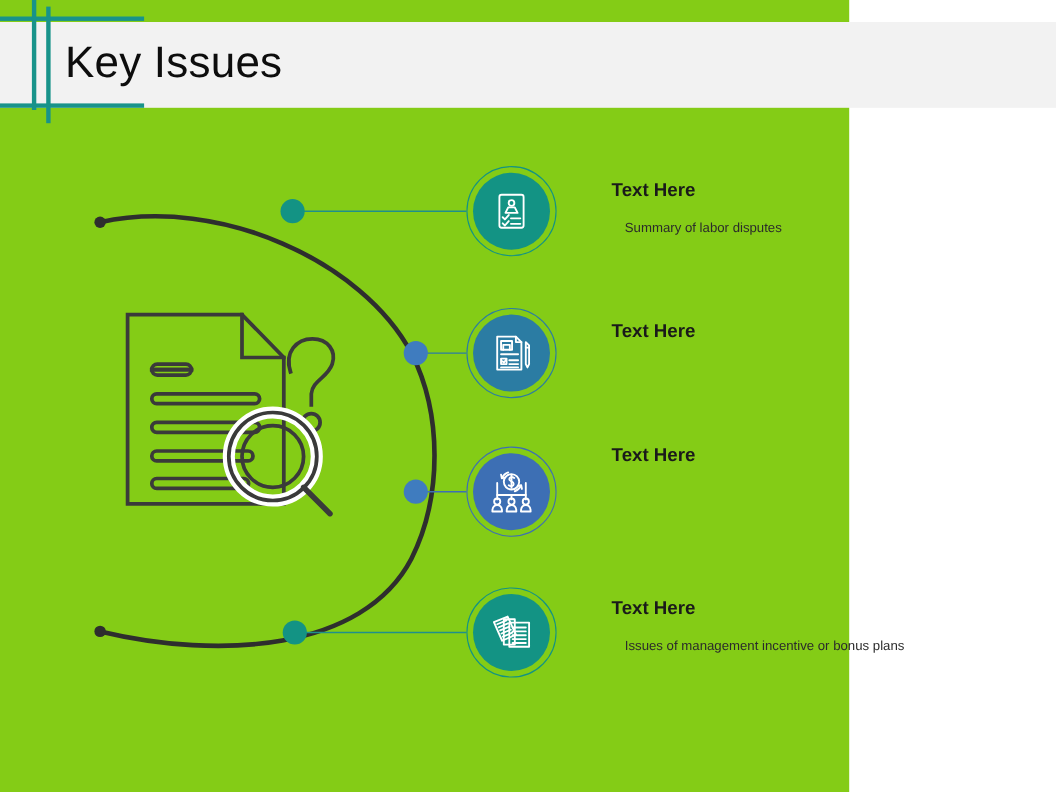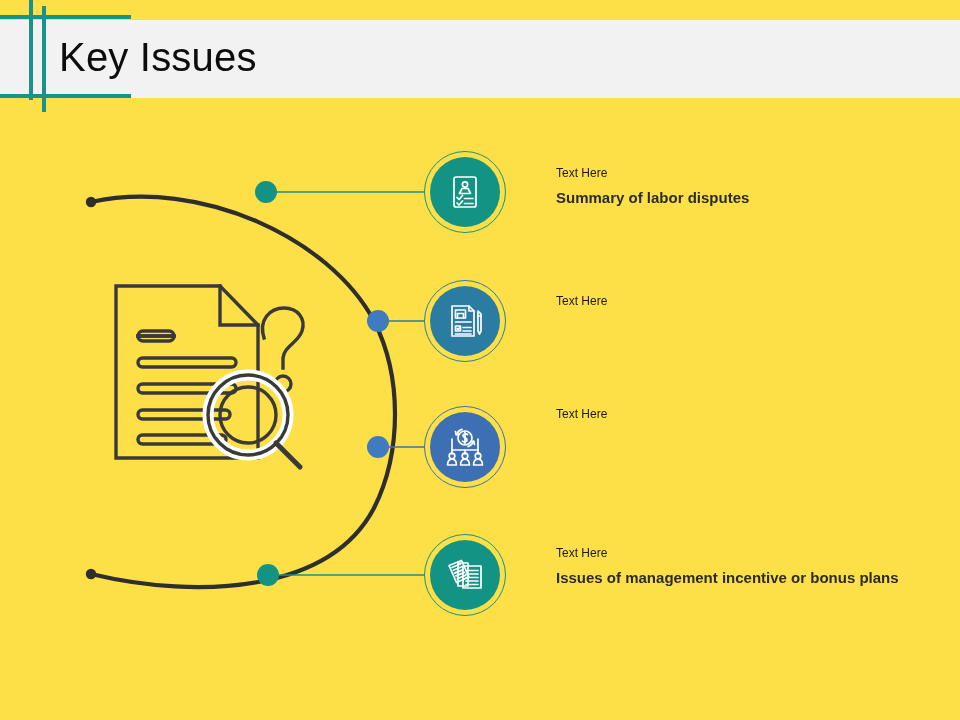--- a/index.html
+++ b/index.html
@@ -10,23 +10,23 @@
     width: 960px;
     height: 720px;
     background: #ffffff;
     font-family: "Liberation Sans", sans-serif;
     overflow: hidden;
     position: relative;
   }
   .slide {
     position: absolute;
     inset: 0;
-    width: 960px;
+    width: 772px;
     height: 720px;
-    background: #fde047;
+    background: #84cc16;
   }
 
   
   .header-band {
     position: absolute;
     left: 0;
     top: 20px;
     width: 960px;
     height: 78px;
     background: #f2f2f2;
@@ -98,32 +98,32 @@
     justify-content: center;
   }
   .node .disc svg { display: block; }
 
   
   .text-block {
     position: absolute;
     width: 392px;
   }
   .tb-title {
-    font-size: 12px;
-    font-weight: normal;
+    font-size: 17px;
+    font-weight: bold;
     color: #1a1a1a;
     line-height: 22px;
     margin: 0 0 2px 0;
   }
   .tb-body {
-    font-size: 15px;
-    font-weight: 700;
+    font-size: 12px;
+    font-weight: 400;
     color: #2b2b2b;
     line-height: 23.5px;
-    margin: 0;
+    margin: 12px;
   }
 
   
   .main-illustration {
     position: absolute;
     left: 108px;
     top: 180px;
   }
 </style>
 </head>

